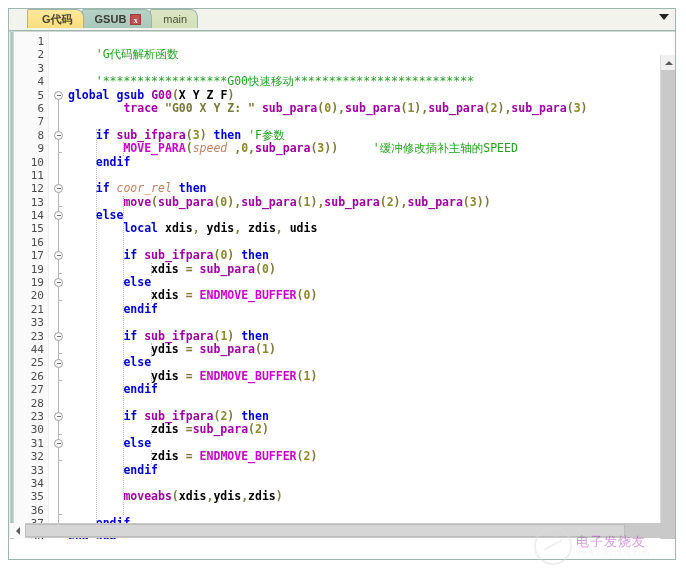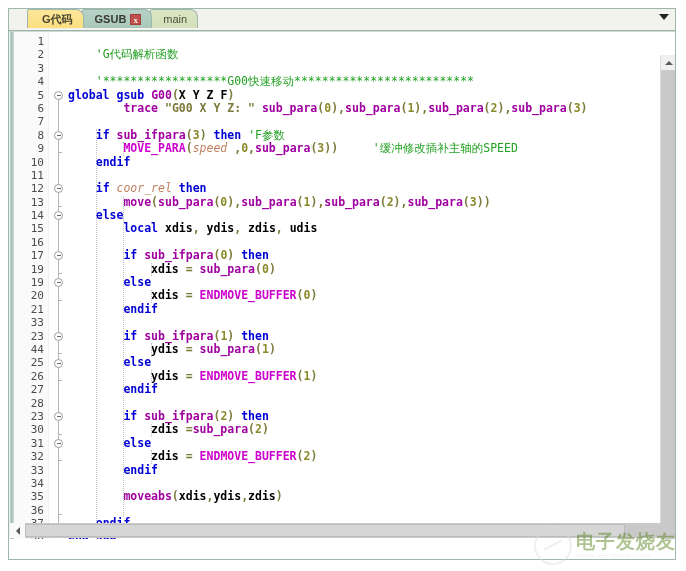--- a/index.html
+++ b/index.html
@@ -309,23 +309,23 @@
     height: 2px;
     background: #dcdcdc;
     transform: rotate(-28deg);
   }
   .wm-text {
     display: flex;
     flex-direction: column;
     line-height: 1.05;
   }
   .wm-cn {
-    font-size: 19px;
-    color: #4d7c0f;
-    font-weight: bold;
+    font-size: 13px;
+    color: #a21caf;
+    font-weight: normal;
     letter-spacing: 1px;
   }
   .wm-url {
     font-size: 8px;
     color: #e4e4e4;
     letter-spacing: 0.5px;
   }
 </style>
 </head>
 <body>

